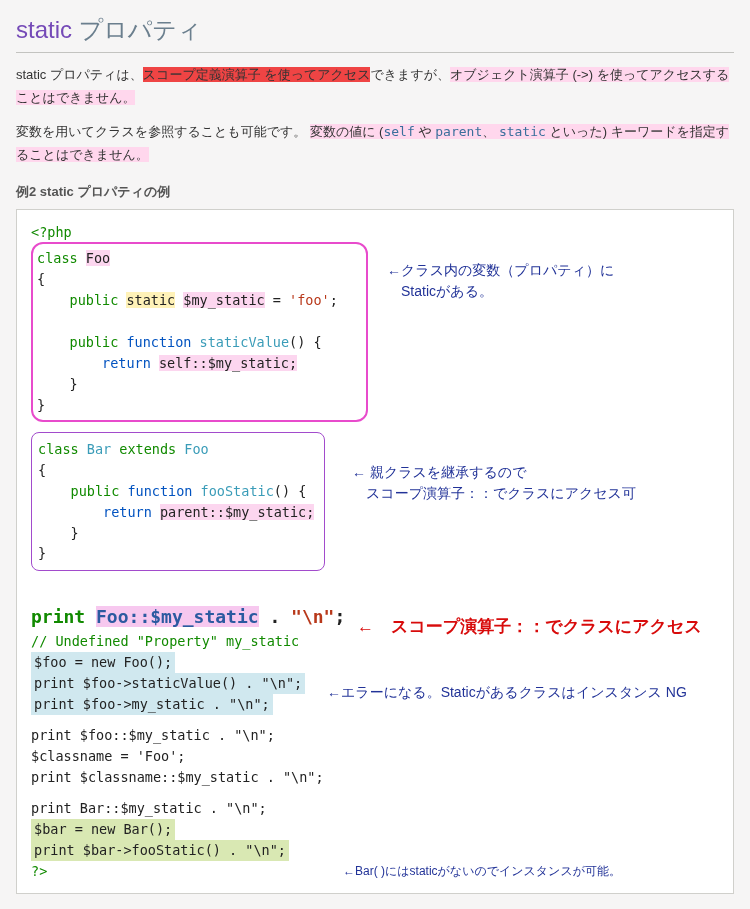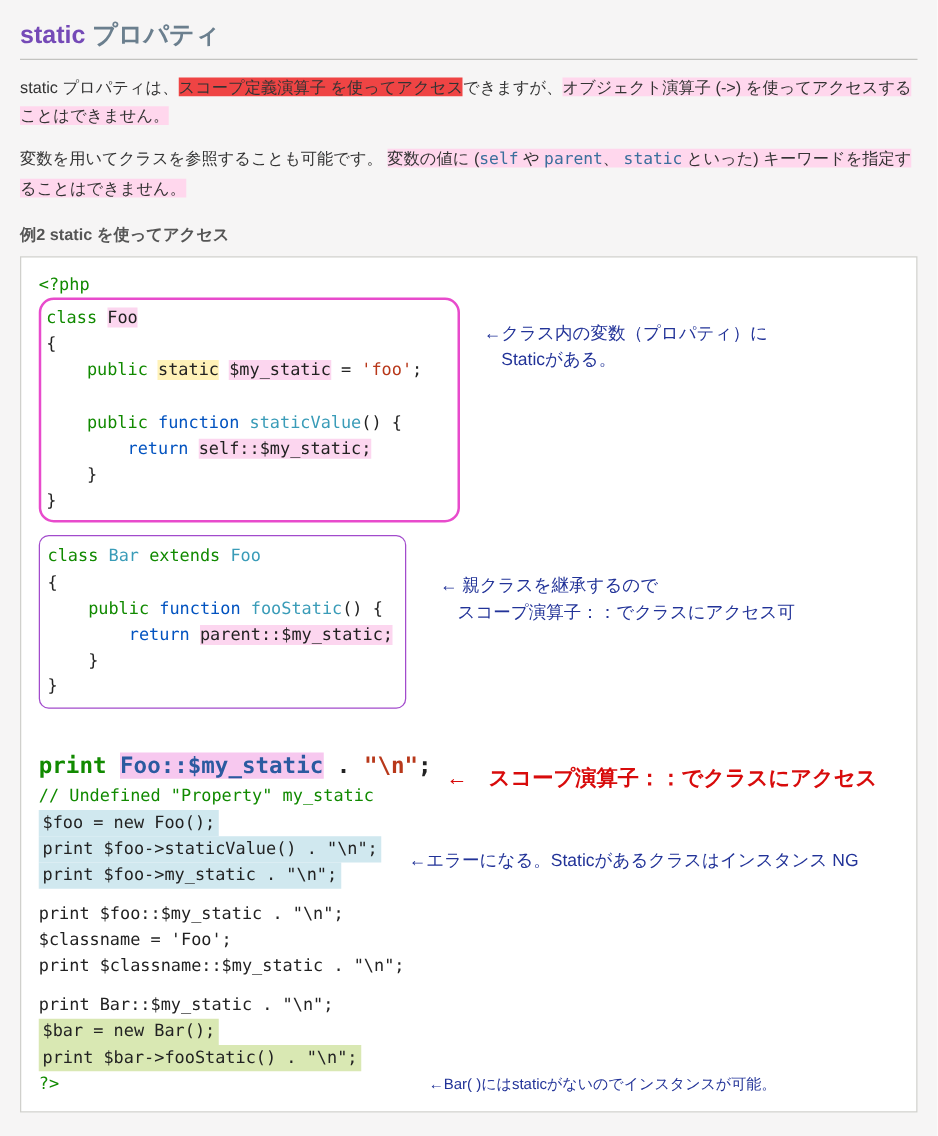--- a/index.html
+++ b/index.html
@@ -7,22 +7,22 @@
     margin: 0;
     padding: 14px 16px;
     background: #f6f5f5;
     font-family: Meiryo, "Hiragino Kaku Gothic Pro", "Yu Gothic", sans-serif;
     font-size: 13px;
     color: #222;
     width: 750px;
   }
   h2 {
     margin: 0 0 6px 0;
-    font-size: 20px;
-    font-weight: 700;
+    font-size: 24px;
+    font-weight: 400;
     color: #6b7f8e;
     border-bottom: 1px solid #c3c3c0;
     padding-bottom: 6px;
   }
   h2 .keyword { color: #754ab7; }
   p.lead { margin: 10px 0; line-height: 1.8; color:#333; }
   .hl-yellow { background: #ef4444; }
   .hl-pink   { background: #ffd7ed; }
   .mono { font-family: Consolas, Menlo, monospace; color:#3a6f9c; }
   .ex-title { margin: 16px 0 8px 0; font-weight: 700; color:#555; }
@@ -88,21 +88,21 @@
 
 <p class="lead">
   <span>static プロパティは、</span><span class="hl-yellow">スコープ定義演算子 を使ってアクセス</span><span>できますが、</span><span class="hl-pink">オブジェクト演算子 (-&gt;) を使ってアクセスすることはできません。</span>
 </p>
 
 <p class="lead">
   <span>変数を用いてクラスを参照することも可能です。</span>
   <span class="hl-pink"><span>変数の値に (</span><span class="mono">self</span><span> や </span><span class="mono">parent</span><span>、 </span><span class="mono">static</span><span> といった) キーワードを指定することはできません。</span></span>
 </p>
 
-<div class="ex-title">例2 static を使ってアクセス</div>
+<div class="ex-title">例2 static プロパティの例</div>
 
 <div class="codearea">
 
   
   <div class="annot annot-navy" style="left:370px; top:50px;">
     <span>←クラス内の変数（プロパティ）に</span><br>
     <span>　Staticがある。</span>
   </div>
   <div class="annot annot-navy" style="left:335px; top:252px;">
     <span>← 親クラスを継承するので</span><br>

